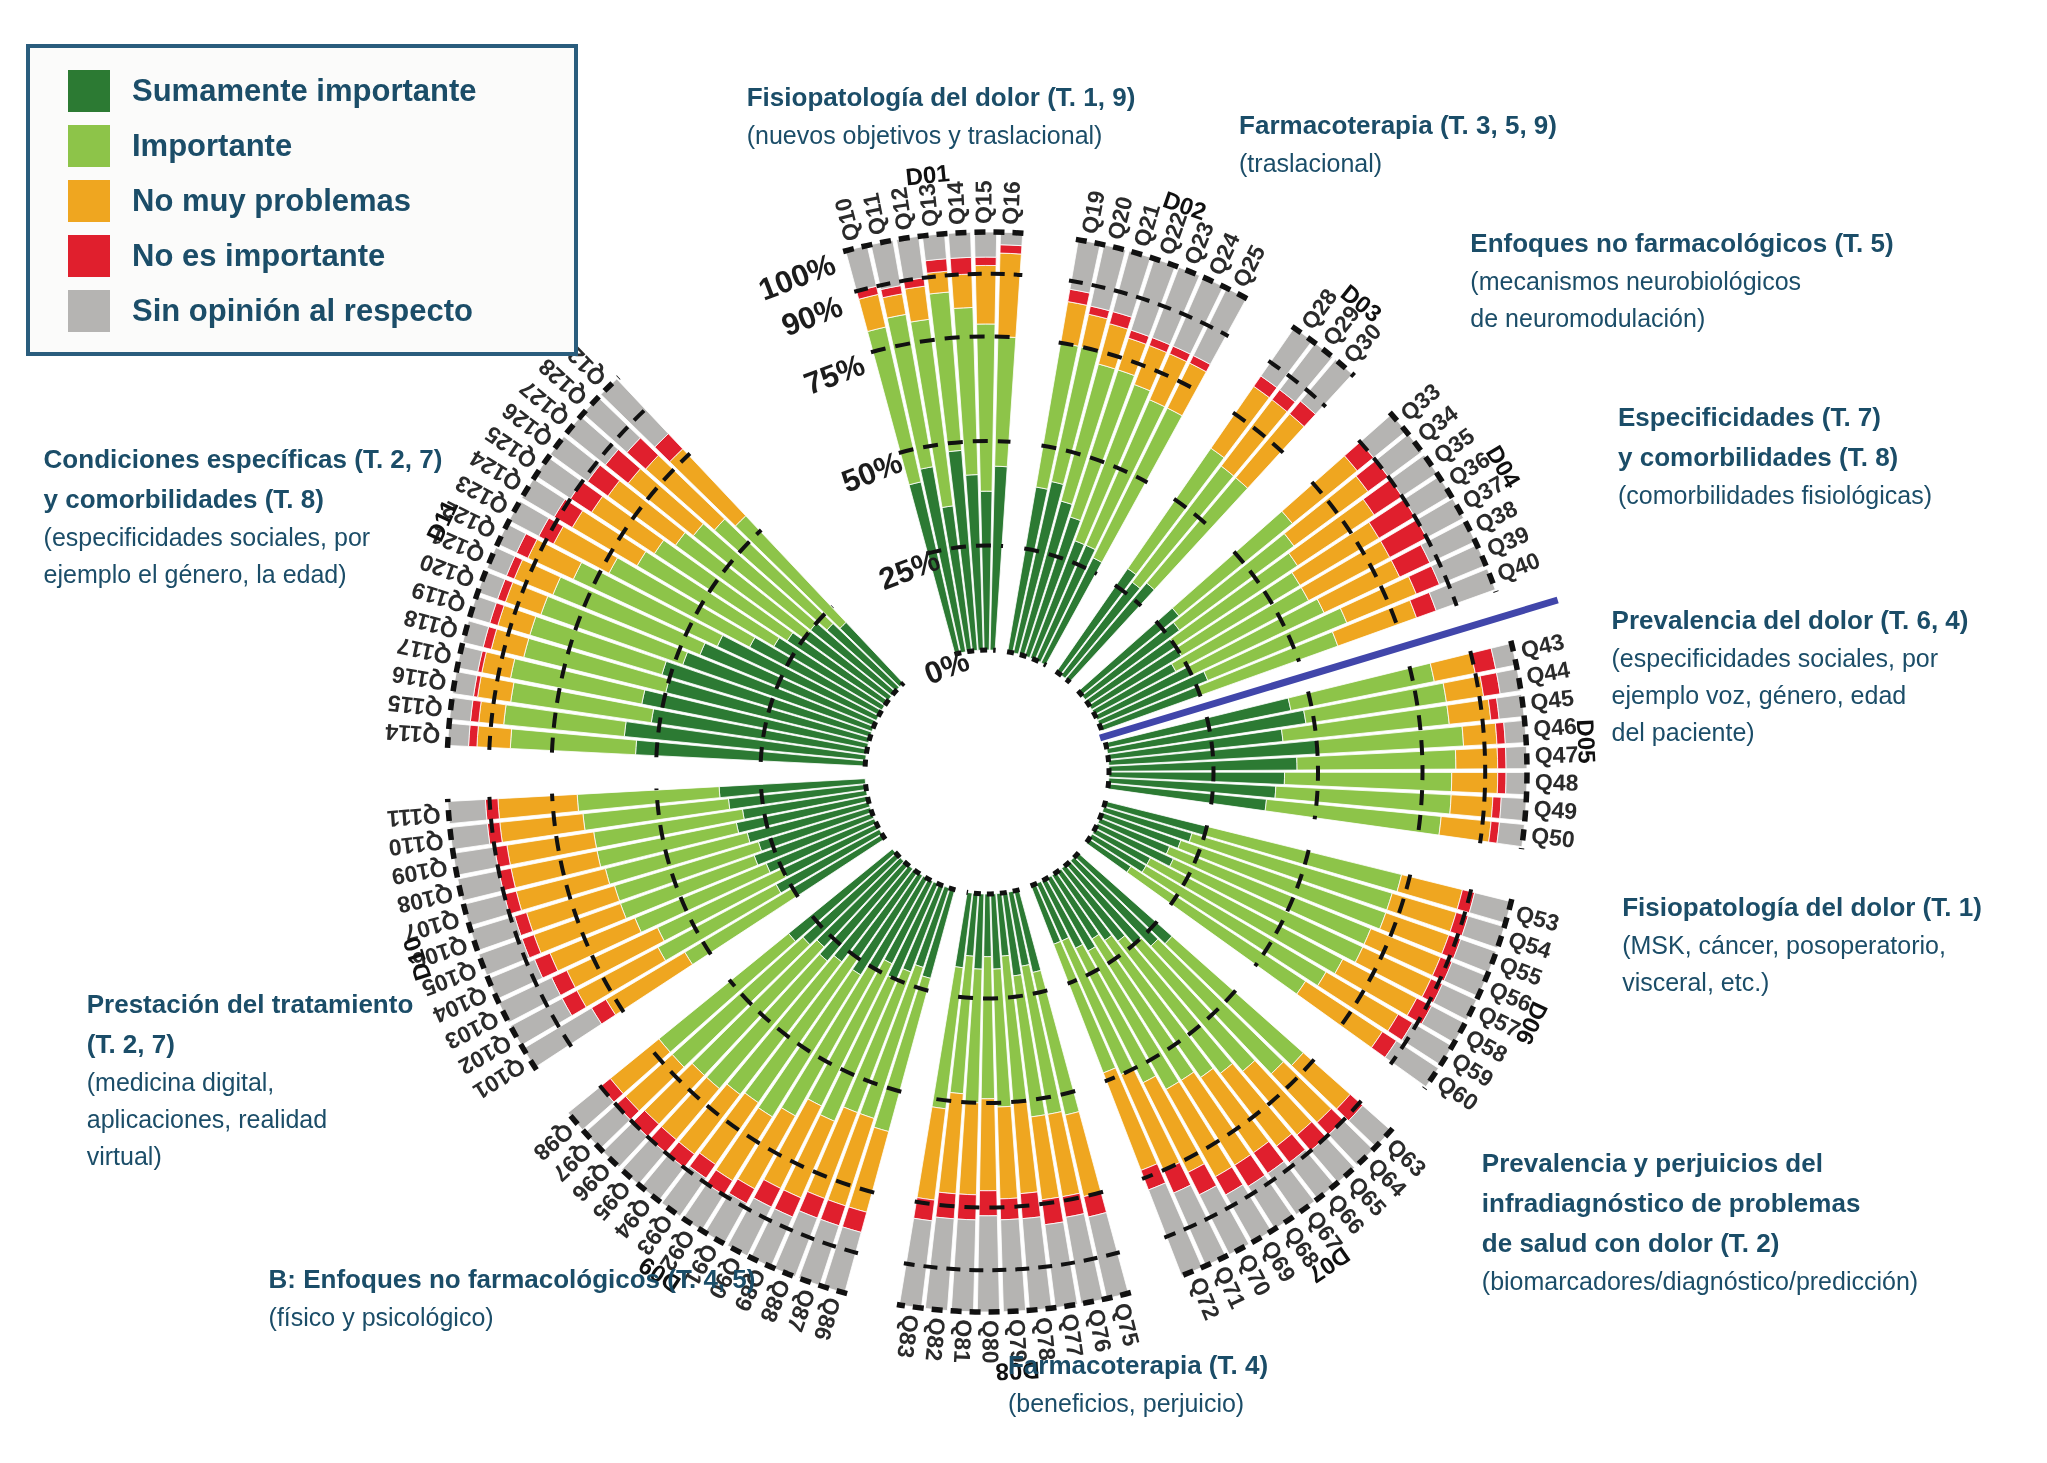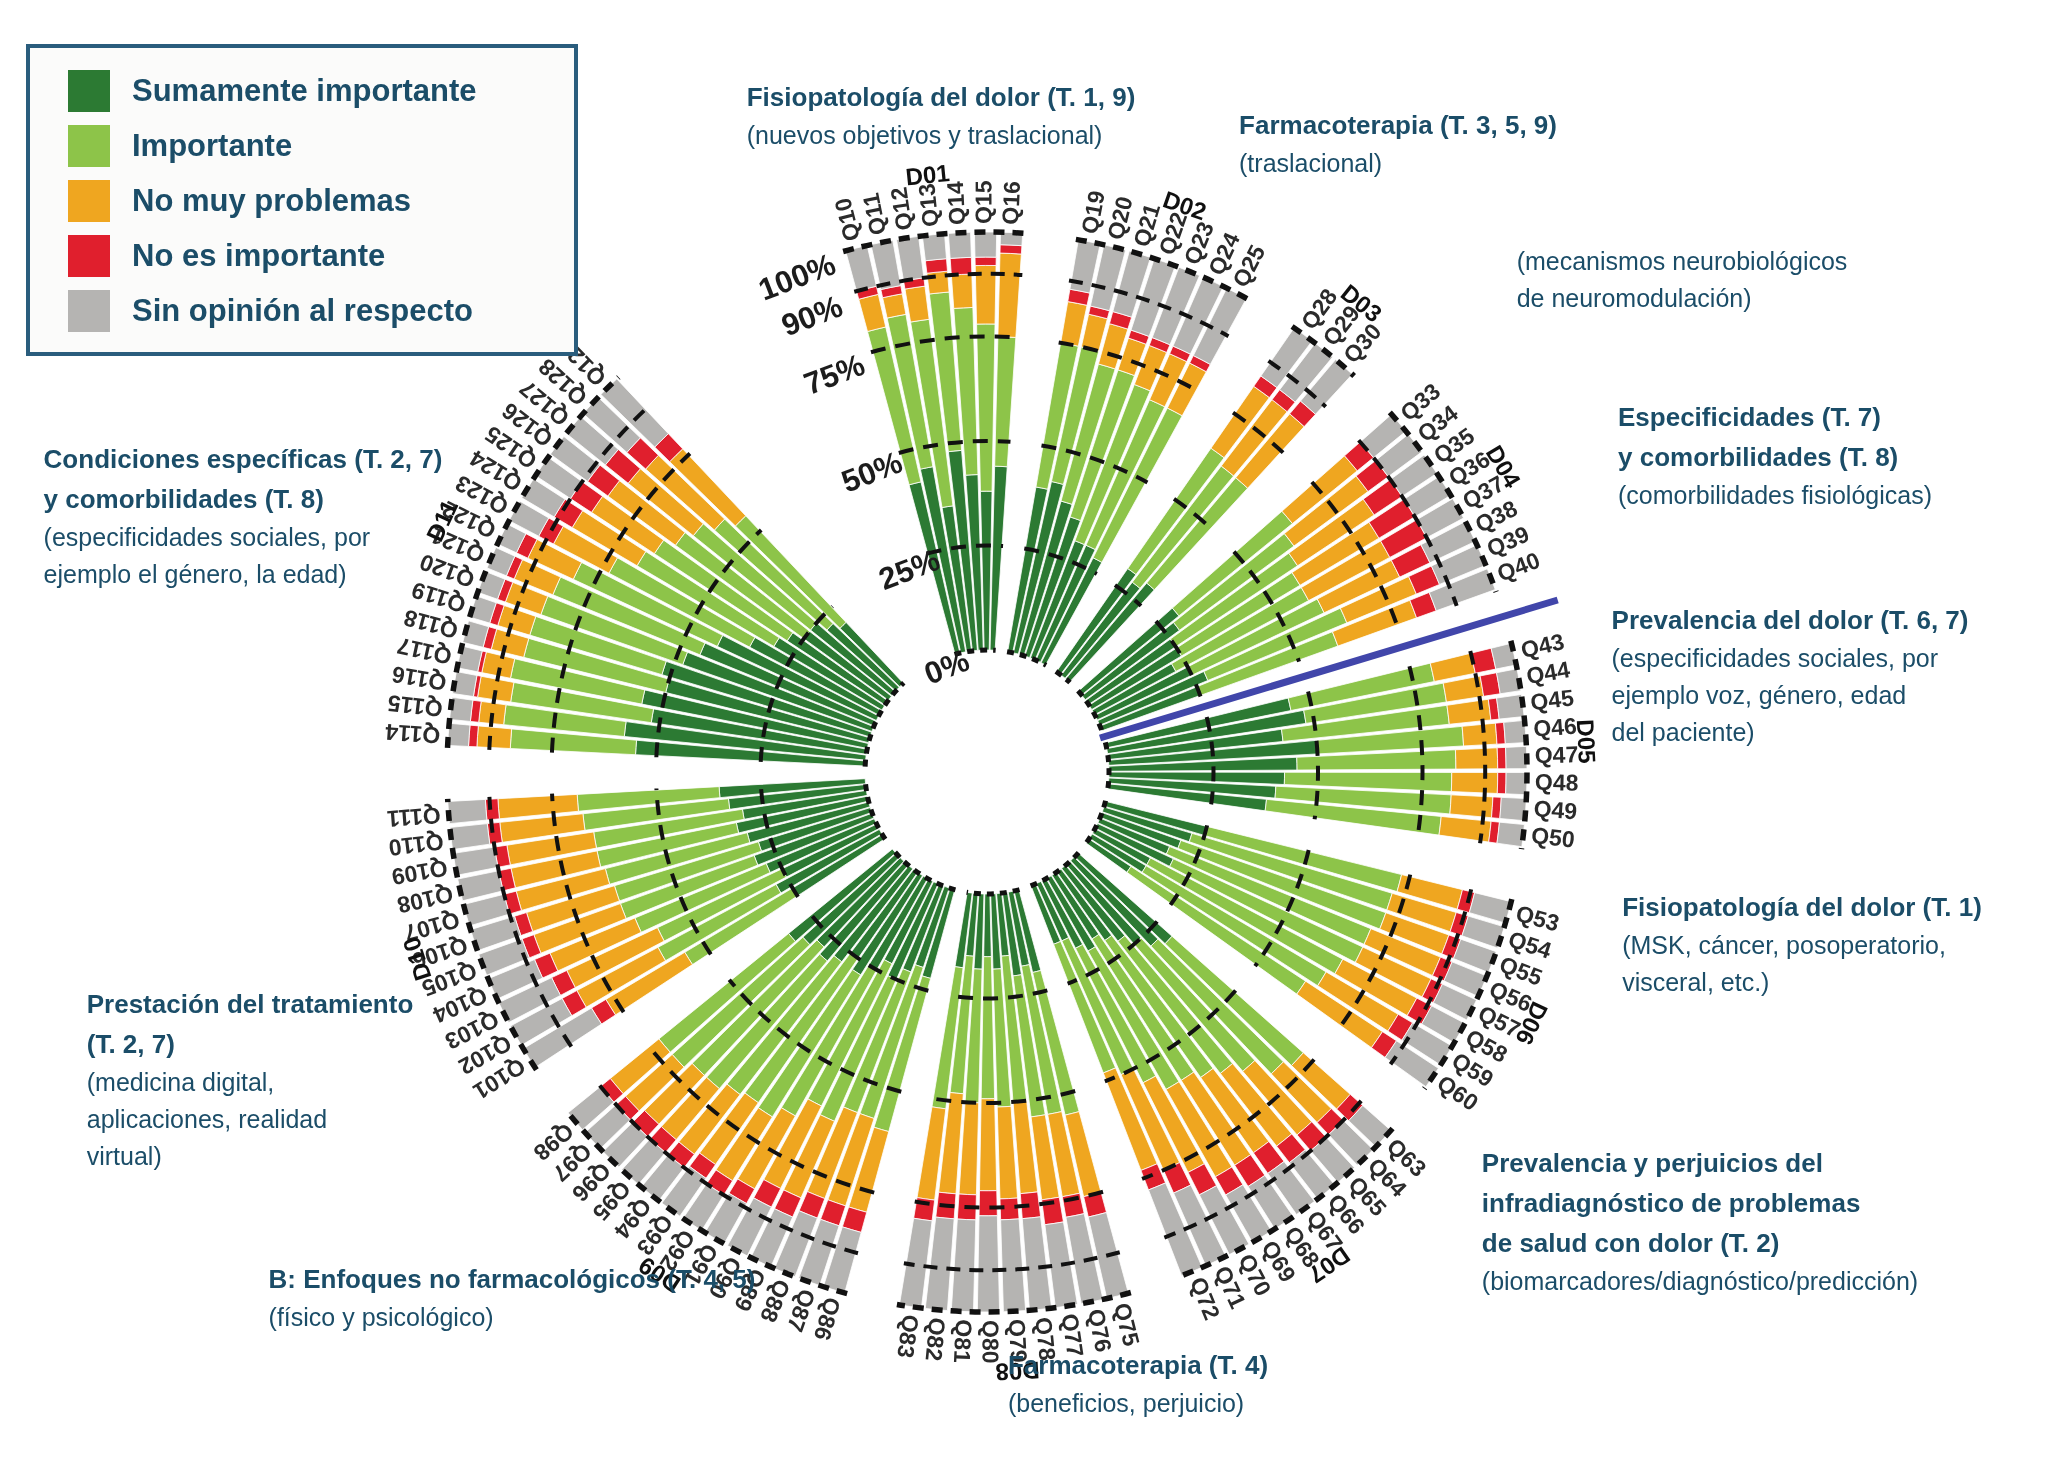--- a/index.html
+++ b/index.html
@@ -973,32 +973,33 @@
         <div class="ann-title">Fisiopatología del dolor (T. 1, 9)</div>
         <div class="ann-sub">(nuevos objetivos y traslacional)</div>
         <div class="ann-subwrap"></div>
       </div>
       <div class="ann" style="left: 1398px; top: 146px;">
         <div class="ann-title">Farmacoterapia (T. 3, 5, 9)</div>
         <div class="ann-sub">(traslacional)</div>
         <div class="ann-subwrap"></div>
       </div>
       <div class="ann" style="left: 1682px; top: 282px;">
+        <div class="ann-title">Enfoques no farmacológicos (T. 5)</div>
         <div class="ann-sub">(mecanismos neurobiológicos</div>
         <div class="ann-sub">de neuromodulación)</div>
         <div class="ann-subwrap"></div>
       </div>
       <div class="ann" style="left: 1775px; top: 458px;">
         <div class="ann-title">Especificidades (T. 7)</div>
         <div class="ann-title">y comorbilidades (T. 8)</div>
         <div class="ann-sub">(comorbilidades fisiológicas)</div>
         <div class="ann-subwrap"></div>
       </div>
       <div class="ann" style="left: 1790px; top: 678px;">
-        <div class="ann-title">Prevalencia del dolor (T. 6, 7)</div>
+        <div class="ann-title">Prevalencia del dolor (T. 6, 4)</div>
         <div class="ann-sub">(especificidades sociales, por</div>
         <div class="ann-sub">ejemplo voz, género, edad</div>
         <div class="ann-sub">del paciente)</div>
         <div class="ann-subwrap"></div>
       </div>
       <div class="ann" style="left: 1802px; top: 946px;">
         <div class="ann-title">Fisiopatología del dolor (T. 1)</div>
         <div class="ann-sub">(MSK, cáncer, posoperatorio,</div>
         <div class="ann-sub">visceral, etc.)</div>
         <div class="ann-subwrap"></div>

